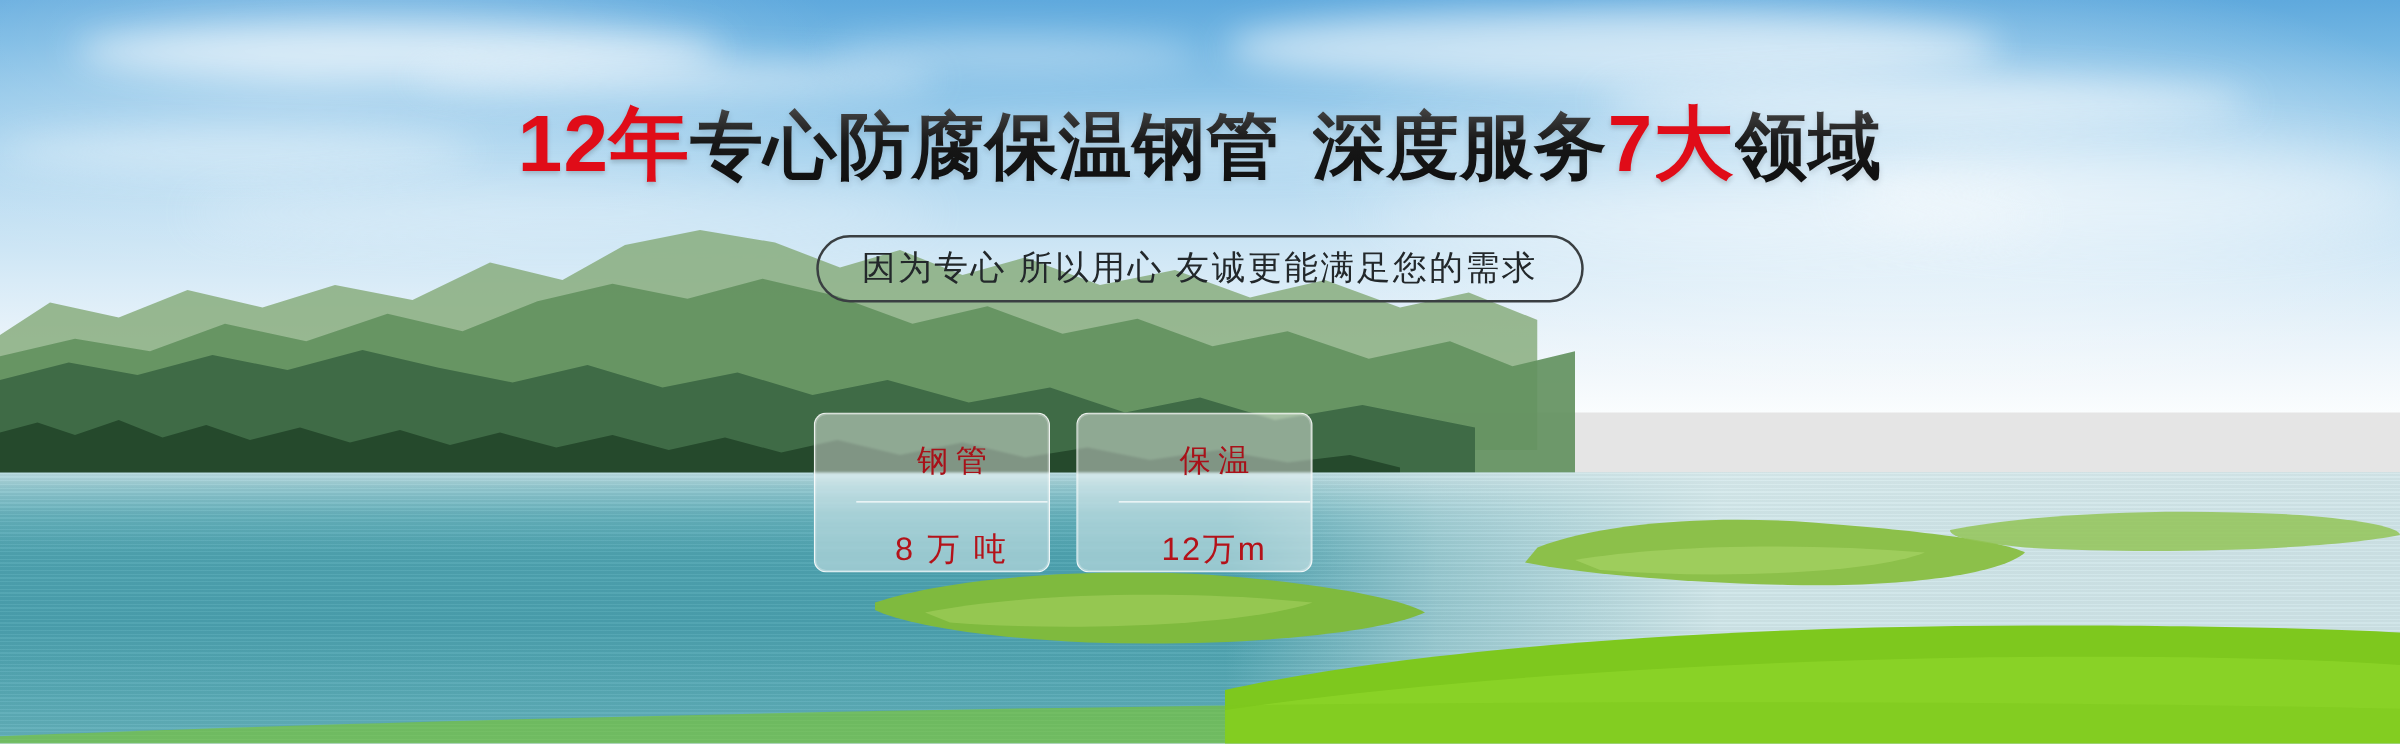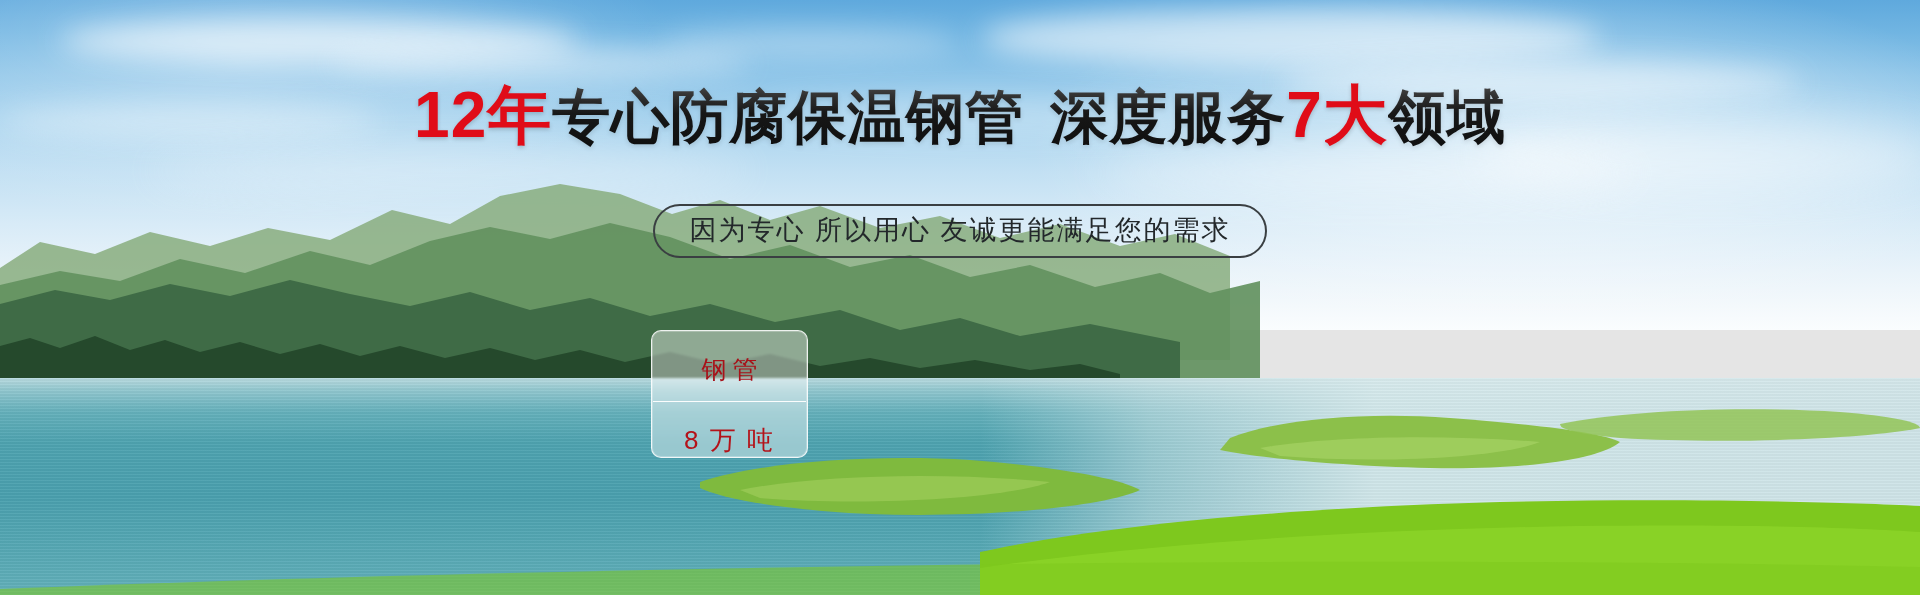--- a/index.html
+++ b/index.html
@@ -117,21 +117,21 @@
     color:#1c1c1c;
     background:linear-gradient(to bottom,#4a4a4a 0%,#1a1a1a 45%,#111 100%);
     -webkit-background-clip:text;
     background-clip:text;
     -webkit-text-fill-color:transparent;
     text-shadow:0 2px 5px rgba(0,0,0,.12);
   }
   .hl-gap{display:inline-block;width:26px;}
 
   .subtitle-wrap{
-    position:absolute;left:0;top:204px;width:1920px;
+    position:absolute;left:0;top:188px;width:1920px;
     text-align:center;
   }
   .subtitle{
     display:inline-block;
     border:2px solid #3a3f42;
     border-radius:28px;
     padding:8px 34px 10px 34px;
     font-size:27px;
     line-height:32px;
     color:#23282b;
@@ -150,20 +150,21 @@
   .card{
     width:155px;height:126px;
     border-radius:10px;
     background:rgba(255,255,255,.42);
     border:1px solid rgba(255,255,255,.85);
     box-shadow:inset 0 0 0 1px rgba(255,255,255,.25);
     display:flex;
     flex-direction:column;
     align-items:center;
     backdrop-filter:blur(1px);
+    padding-left:32px;
   }
   .card-title{
     color:#a81119;
     font-size:25px;
     line-height:30px;
     letter-spacing:6px;
     text-indent:6px;
     font-weight:normal;
     margin-top:23px;
     font-family:"Liberation Sans","DejaVu Sans",sans-serif;
@@ -275,16 +276,21 @@
 
   <div class="cards">
 
     <div class="card">
       <div class="card-title">钢管</div>
       <div class="card-divider"></div>
       <div class="card-value"><span>8 万 吨</span><sup></sup></div>
     </div>
 
 
+    <div class="card">
+      <div class="card-title">保温</div>
+      <div class="card-divider"></div>
+      <div class="card-value"><span>12万m</span><sup></sup></div>
+    </div>
 
   </div>
 
 </div>
 
 </body></html>

